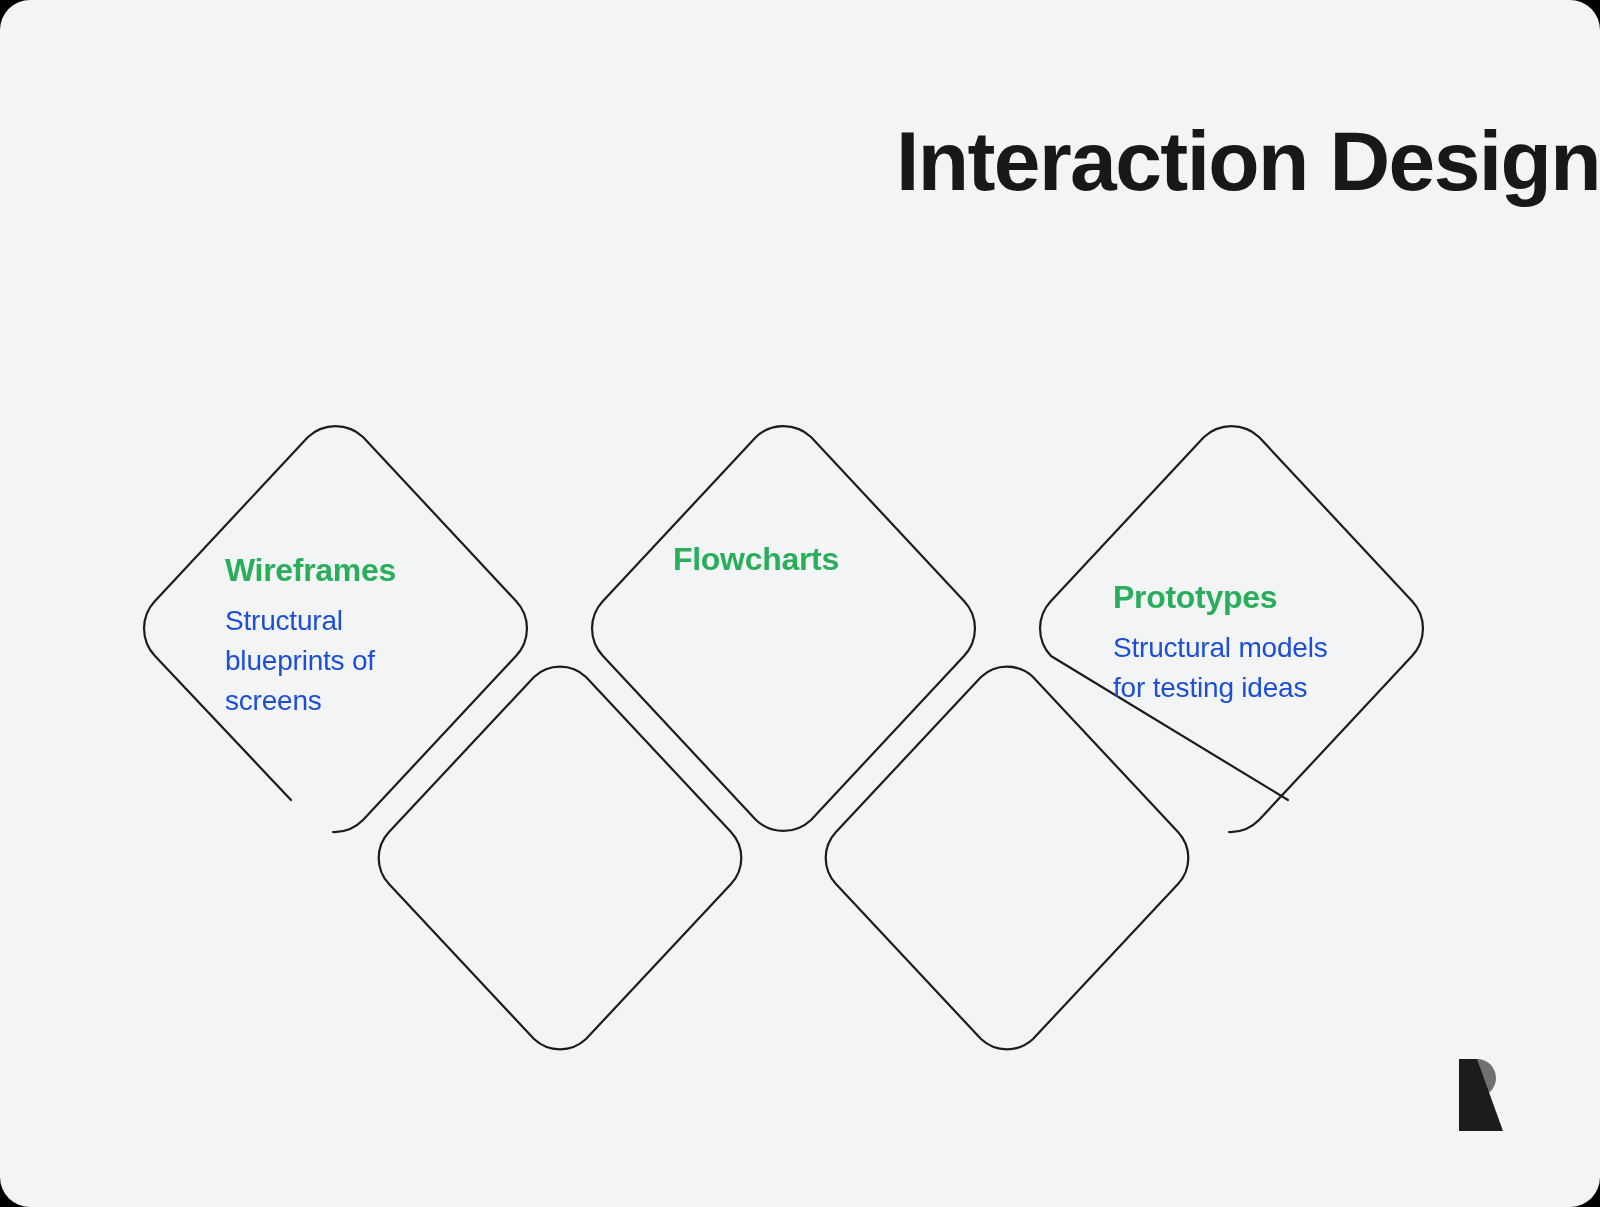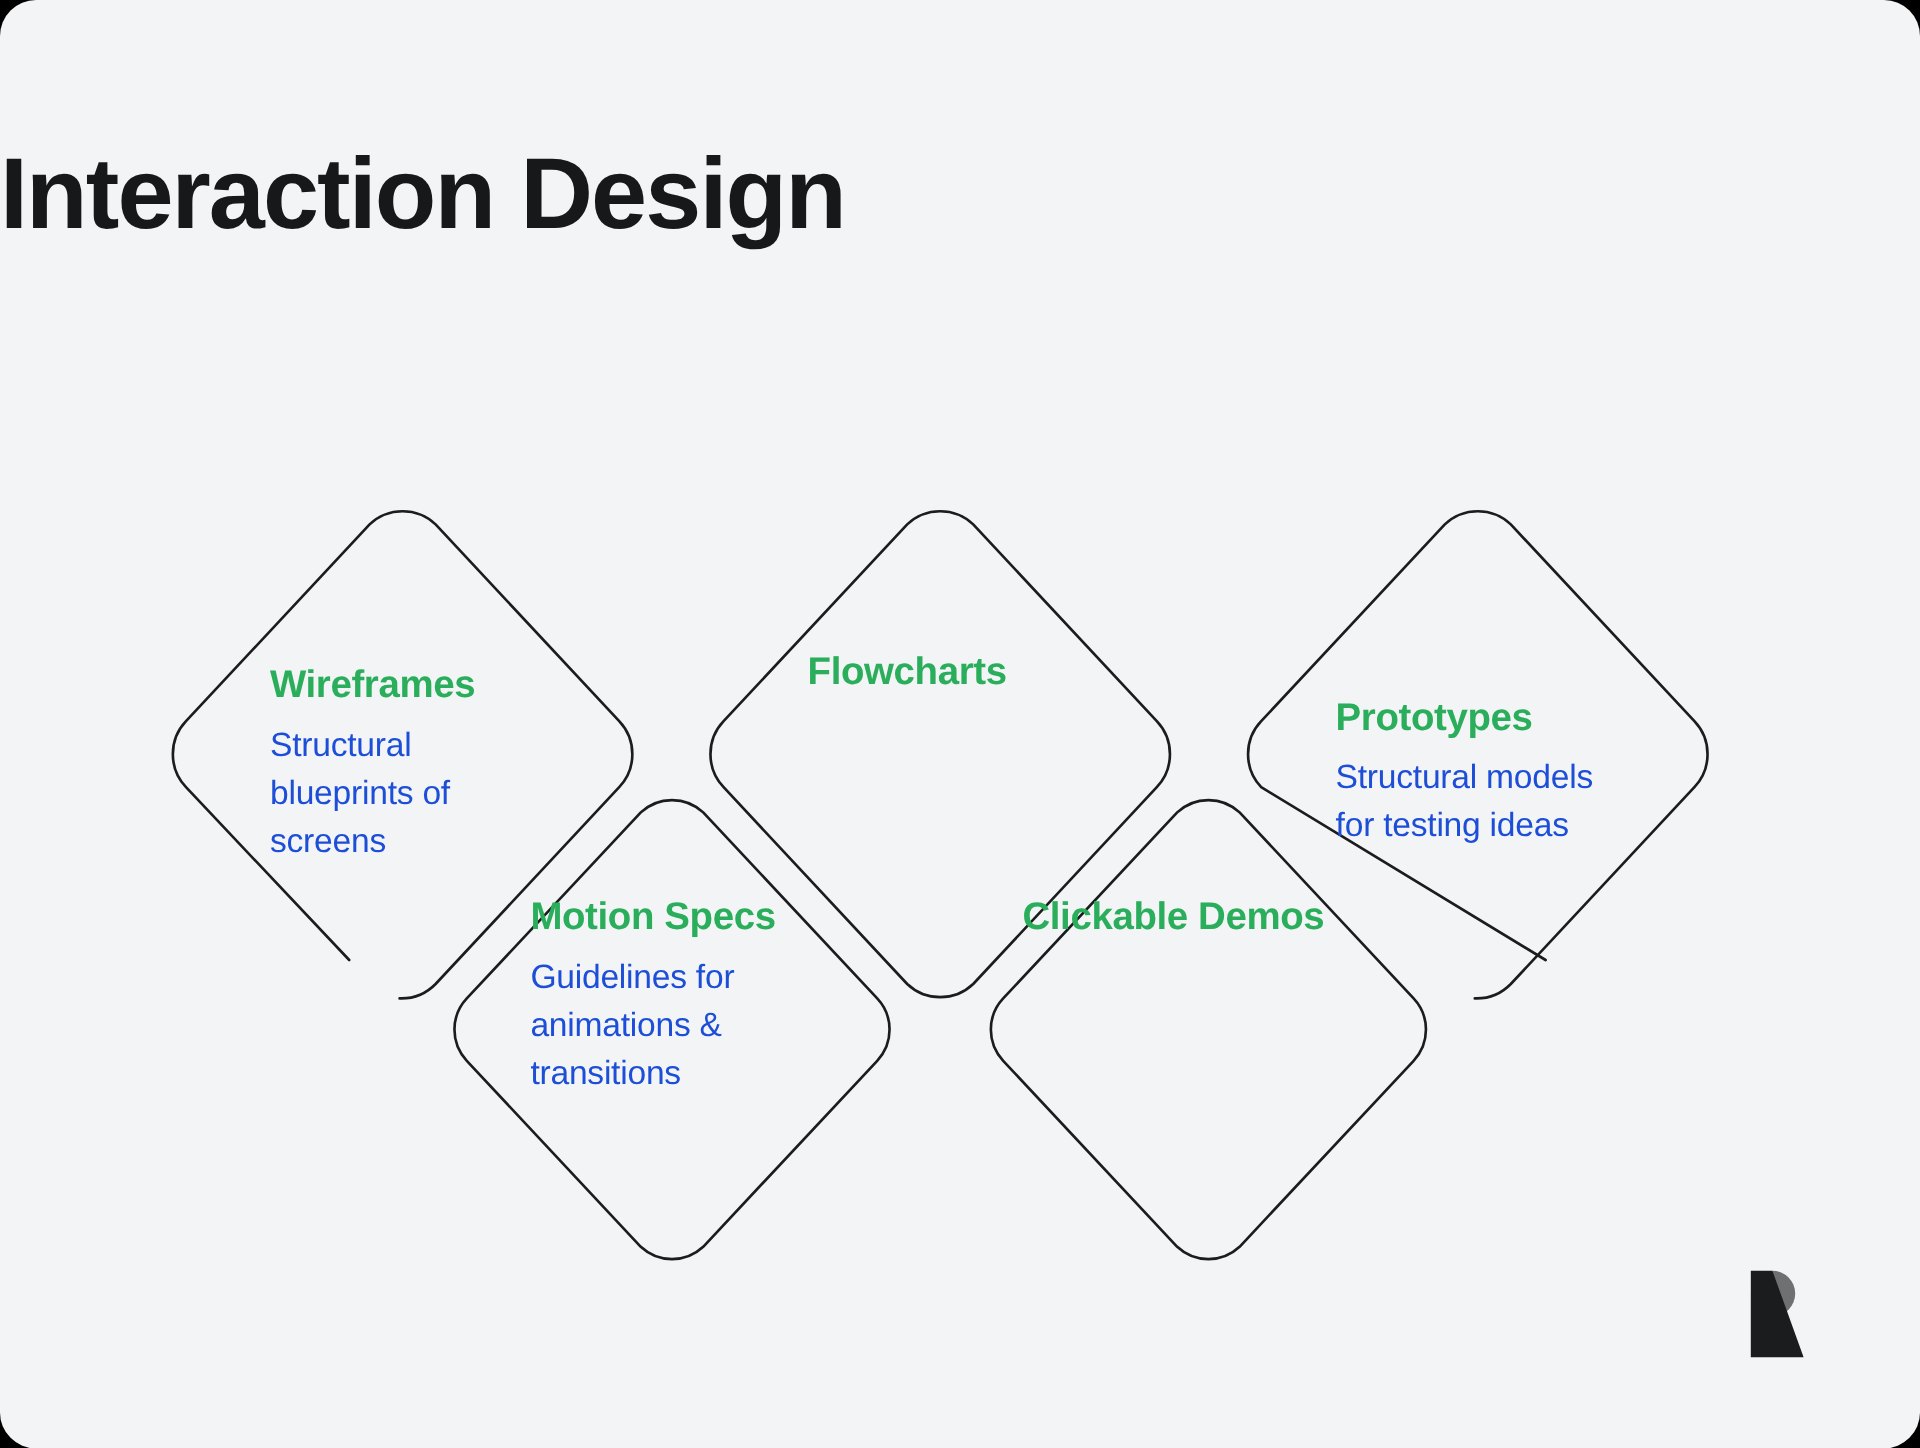--- a/index.html
+++ b/index.html
@@ -23,21 +23,21 @@
     overflow: hidden;
     box-sizing: border-box;
   }
 
   
   #title-block {
     position: absolute;
     left: 0;
     top: 104px;
     width: 1600px;
-    text-align: left;
+    text-align: right;
   }
   .title-line {
     display: block;
     font-size: 84px;
     line-height: 114px;
     font-weight: 700;
     color: #17181A;
     letter-spacing: -1.6px;
     white-space: nowrap;
   }
@@ -164,31 +164,26 @@
                A 38 38 0 0 1 836 832
                Z"></path>
     </svg>
   </div>
 
   <div class="node-text w-narrow" style="left:225px; top:545px;">
     <span class="node-title">Wireframes</span>
     <span class="node-desc">Structural blueprints of screens</span>
   </div>
 
-  <div class="node-text w-medium" style="left:442px; top:738px;">
-    <span class="node-title">Motion Specs</span>
-    <span class="node-desc">Guidelines for animations &amp; transitions</span>
-  </div>
 
   <div class="node-text w-narrow" style="left:673px; top:534px;">
     <span class="node-title">Flowcharts</span>
   </div>
 
   <div class="node-text w-wide" style="left:852px; top:738px;">
-    <span class="node-title">Clickable Demos</span>
   </div>
 
   <div class="node-text w-medium" style="left:1113px; top:545px;margin-top:27px;">
     <span class="node-title">Prototypes</span>
     <span class="node-desc">Structural models for testing ideas</span>
   </div>
 
   <div id="logo">
     <svg viewBox="0 0 64 76" xmlns="http://www.w3.org/2000/svg" width="64" height="76">
 

